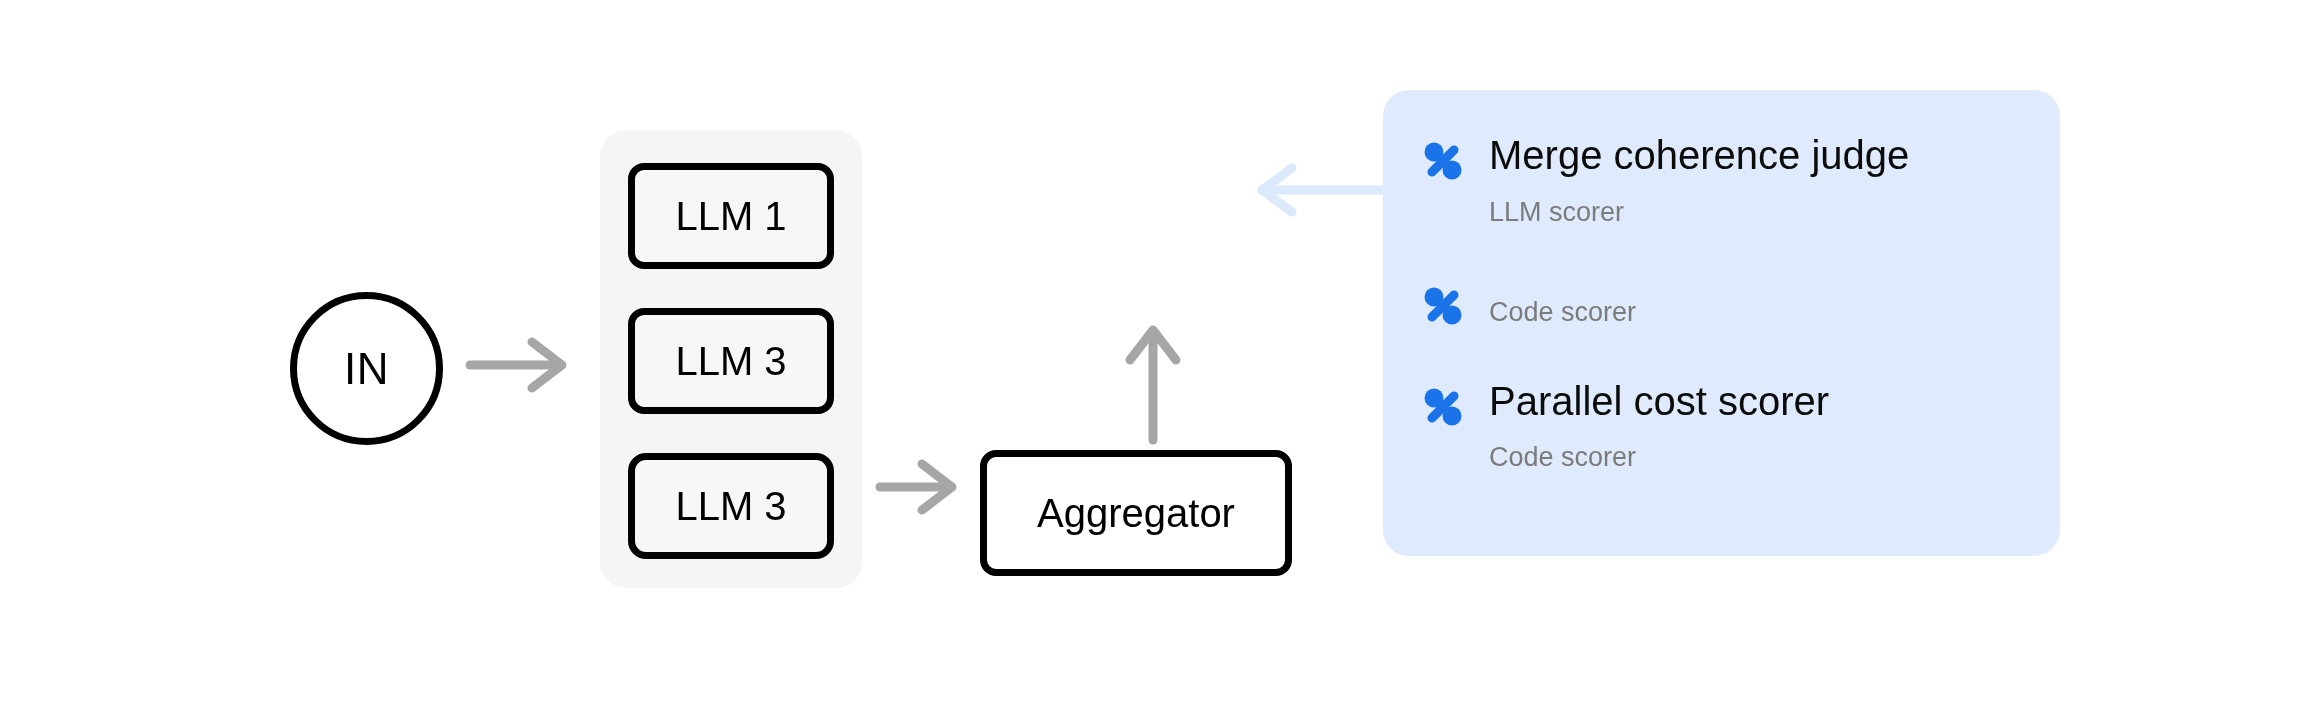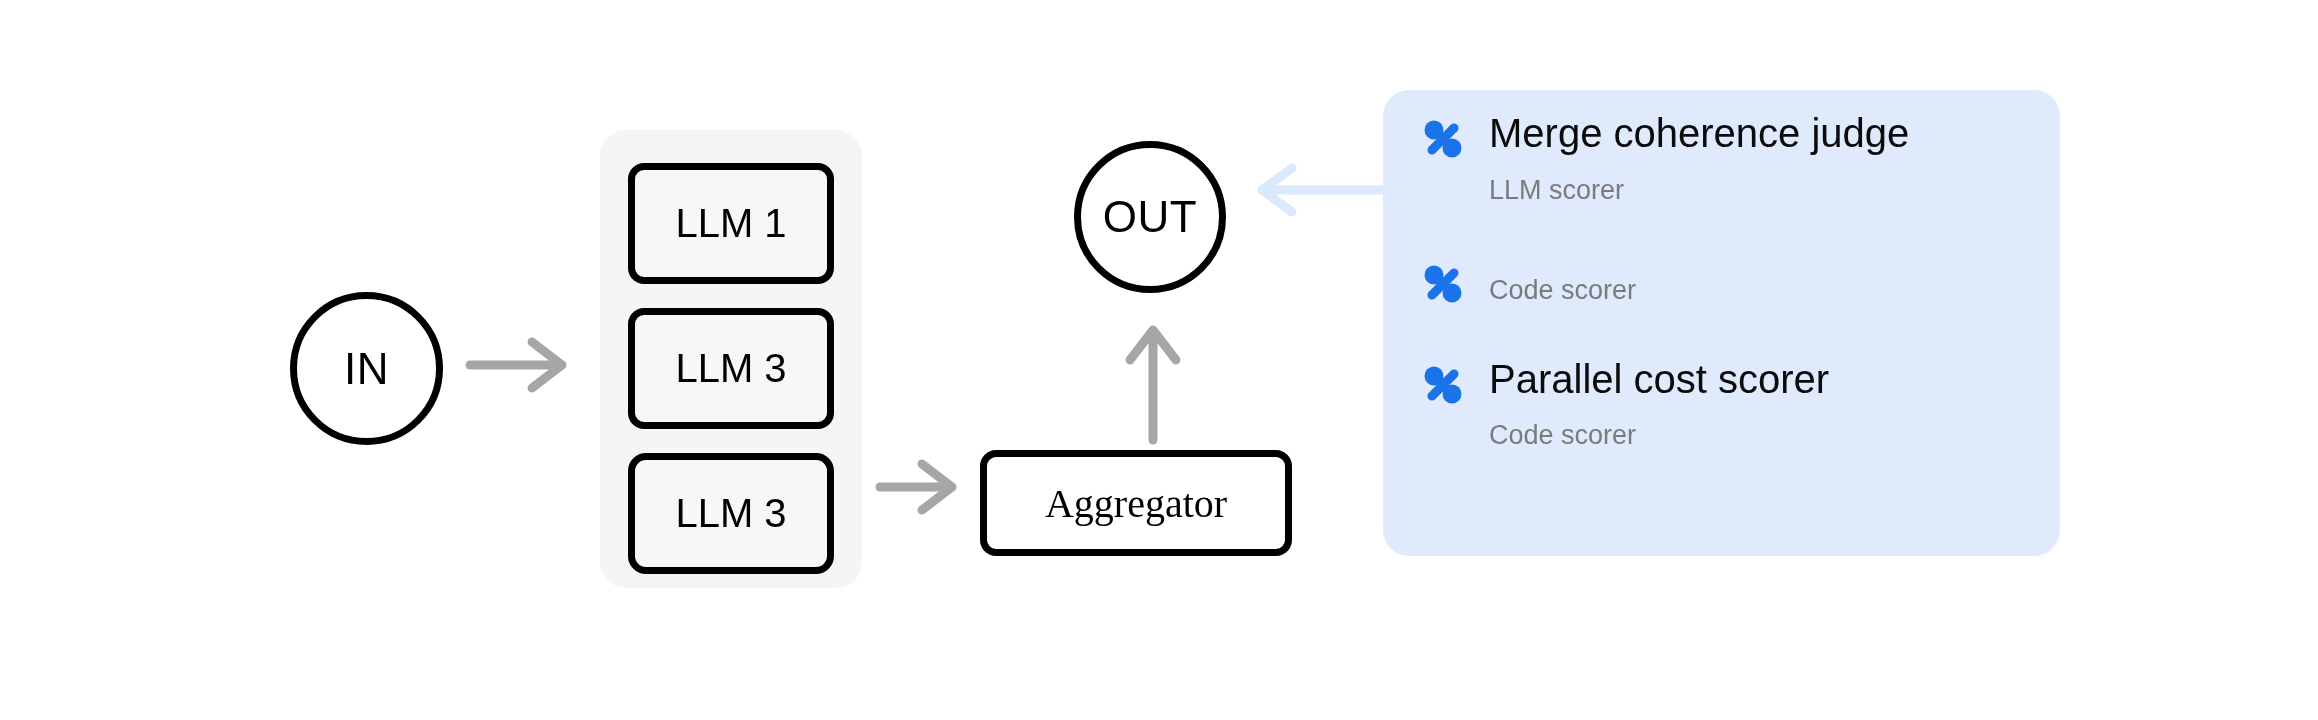--- a/index.html
+++ b/index.html
@@ -44,51 +44,50 @@
     height: 458px;
     background: #f5f5f5;
     border-radius: 26px;
     box-sizing: border-box;
   }
 
   .llm-box {
     position: absolute;
     left: 28px;
     width: 206px;
-    height: 121px;
+    height: 106px;
     border: 7px solid #000000;
     border-radius: 16px;
     background: #f7f7f7;
     box-sizing: border-box;
     display: flex;
     align-items: center;
     justify-content: center;
     font-size: 40px;
     color: #000000;
   }
   #llm-1 { top: 33px; }
   #llm-2 { top: 178px; }
   #llm-3 { top: 323px; border-radius: 18px; }
 
   #aggregator-node {
     position: absolute;
     left: 980px;
     top: 450px;
     width: 312px;
-    height: 106px;
+    height: 126px;
     border: 7px solid #000000;
     border-radius: 16px;
     background: #ffffff;
     box-sizing: border-box;
     display: flex;
     align-items: center;
     justify-content: center;
     font-size: 40px;
     color: #000000;
-    font-family: Liberation Serif, serif;
   }
 
   
   .arrow-svg {
     position: absolute;
     overflow: visible;
   }
   #arrow-in-to-llm   { left: 470px; top: 330px;  width: 110px; height: 70px; }
   #arrow-llm3-to-agg { left: 880px; top: 452px;  width: 90px;  height: 70px; }
   #arrow-agg-to-out  { left: 1118px; top: 320px; width: 70px;  height: 120px; }
@@ -97,21 +96,21 @@
   
   #scorer-panel {
     position: absolute;
     left: 1383px;
     top: 90px;
     width: 677px;
     height: 466px;
     background: #dfeafc;
     border-radius: 26px;
     box-sizing: border-box;
-    padding: 21px 40px;
+    padding: 43px 40px;
     display: flex;
     flex-direction: column;
     justify-content: flex-start;
   }
   .scorer-item {
     display: flex;
     align-items: flex-start;
     gap: 26px;
     margin-bottom: 50px;
   }
@@ -171,23 +170,20 @@
 
   <div id="aggregator-node">
     <span>Aggregator</span>
   </div>
 
   <svg class="arrow-svg" id="arrow-agg-to-out" viewBox="0 0 70 120">
     <line x1="35" y1="120" x2="35" y2="16" stroke="#a6a6a6" stroke-width="9" stroke-linecap="round"></line>
     <polyline points="12,40 35,10 58,40" fill="none" stroke="#a6a6a6" stroke-width="9" stroke-linecap="round" stroke-linejoin="round"></polyline>
   </svg>
 
-  <div class="node-circle" id="out-node">
-    <span>OUT</span>
-  </div>
 
   <svg class="arrow-svg" id="arrow-panel-to-out" viewBox="0 0 140 60">
     <line x1="140" y1="30" x2="18" y2="30" stroke="#dbe9fd" stroke-width="9" stroke-linecap="round"></line>
     <polyline points="42,8 12,30 42,52" fill="none" stroke="#dbe9fd" stroke-width="9" stroke-linecap="round" stroke-linejoin="round"></polyline>
   </svg>
 
   <div id="scorer-panel">
 
     <div class="scorer-item">
       <svg class="scorer-icon" viewBox="0 0 40 40">

